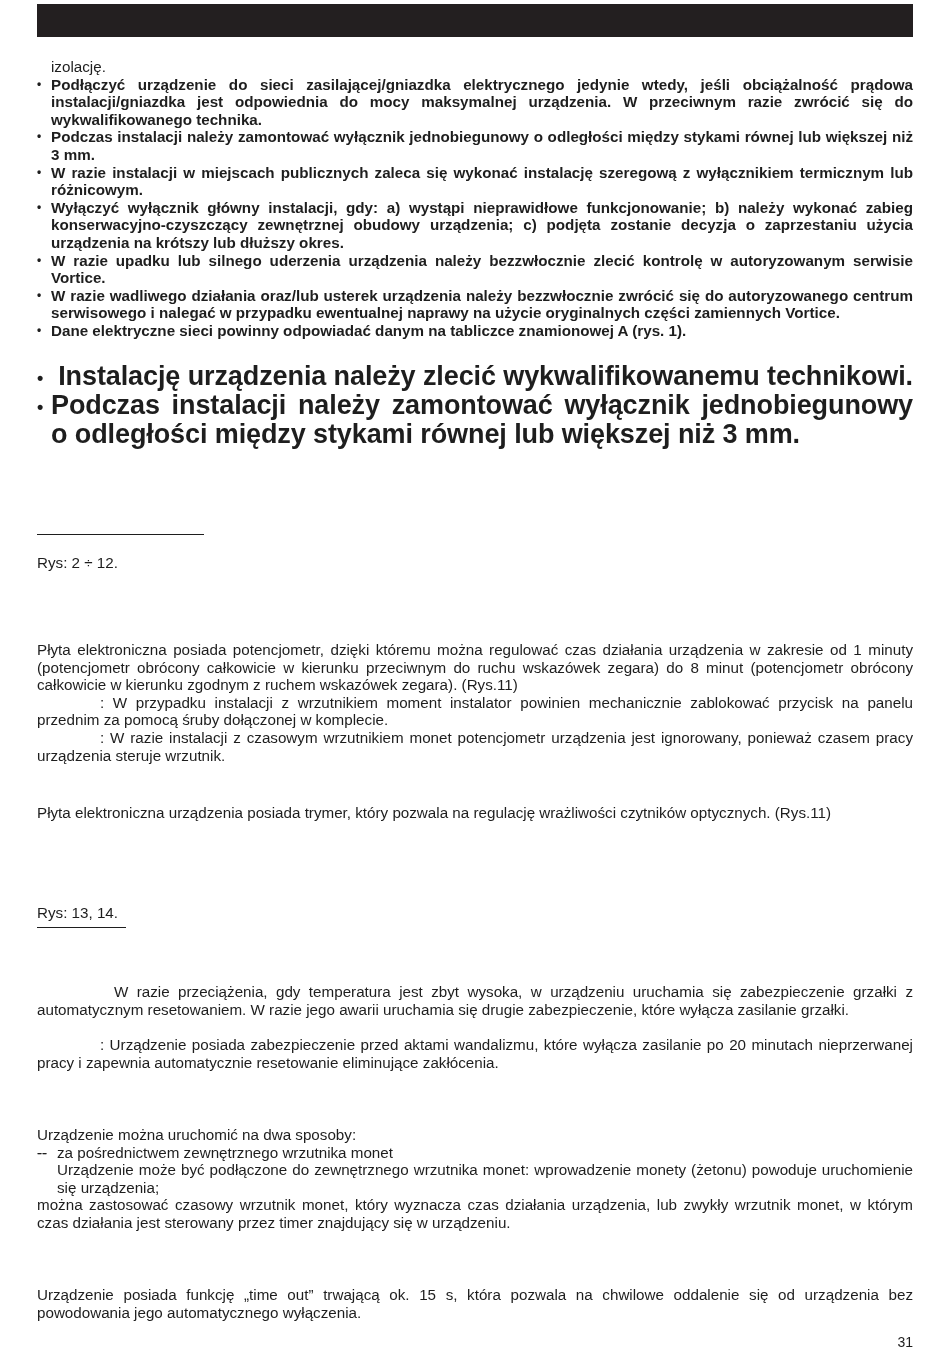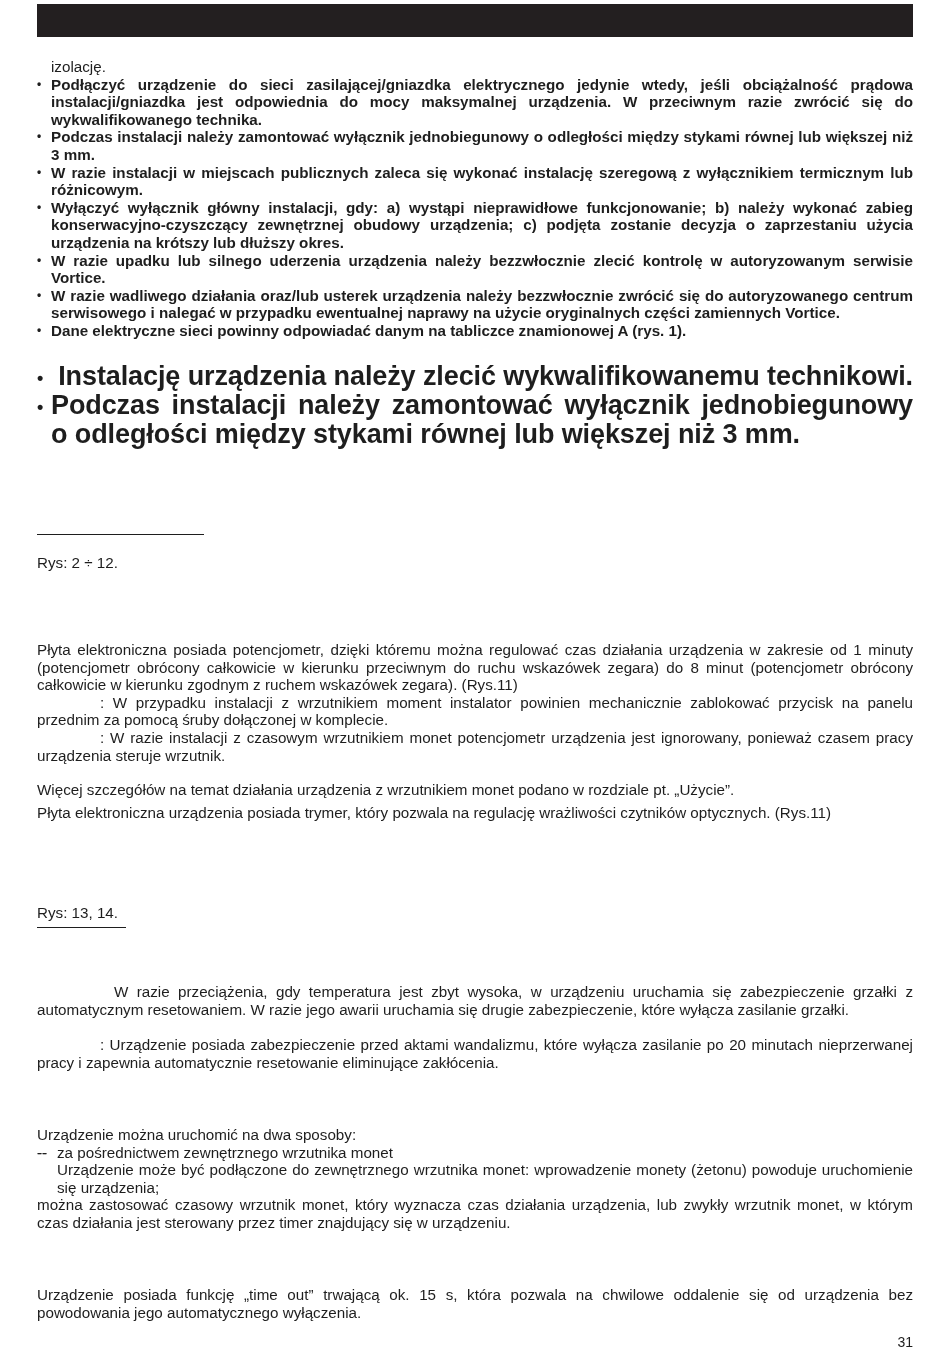--- a/index.html
+++ b/index.html
@@ -41,21 +41,20 @@
   <div class="big bullet" style="text-align:justify;">Podczas instalacji należy zamontować wyłącznik jednobiegunowy o odległości między stykami równej lub większej niż 3 mm.</div>
 </div>
 
 <div class="rule" style="left:37px; top:534px; width:167px;"></div>
 <div class="bl txt" style="top:554px;">Rys: 2 ÷ 12.</div>
 
 <div class="bl txt" style="top:609px;margin-top:32px;">
   <div>Płyta elektroniczna posiada potencjometr, dzięki któremu można regulować czas działania urządzenia w zakresie od 1 minuty (potencjometr obrócony całkowicie w kierunku przeciwnym do ruchu wskazówek zegara) do 8 minut (potencjometr obrócony całkowicie w kierunku zgodnym z ruchem wskazówek zegara). (Rys.11)</div>
   <div class="indent">: W przypadku instalacji z wrzutnikiem moment instalator powinien mechanicznie zablokować przycisk na panelu przednim za pomocą śruby dołączonej w komplecie.</div>
   <div class="indent">: W razie instalacji z czasowym wrzutnikiem monet potencjometr urządzenia jest ignorowany, ponieważ czasem pracy urządzenia steruje wrzutnik.</div>
-  <div style="margin-top:17px;">Więcej szczegółów na temat działania urządzenia z wrzutnikiem monet podano w rozdziale pt. „Użycie”.</div>
 </div>
 
 <div class="bl txt" style="top:804px;">Płyta elektroniczna urządzenia posiada trymer, który pozwala na regulację wrażliwości czytników optycznych. (Rys.11)</div>
 
 <div class="rule" style="left:37px; top:927px; width:89px;"></div>
 <div class="bl txt" style="top:904px;">Rys: 13, 14.</div>
 
 <div class="bl txt" style="top:983px;">
   <div style="text-indent:77px;">W razie przeciążenia, gdy temperatura jest zbyt wysoka, w urządzeniu uruchamia się zabezpieczenie grzałki z automatycznym resetowaniem. W razie jego awarii uruchamia się drugie zabezpieczenie, które wyłącza zasilanie grzałki.</div>
   <div style="text-indent:63px; margin-top:18px;">: Urządzenie posiada zabezpieczenie przed aktami wandalizmu, które wyłącza zasilanie po 20 minutach nieprzerwanej pracy i zapewnia automatycznie resetowanie eliminujące zakłócenia.</div>

